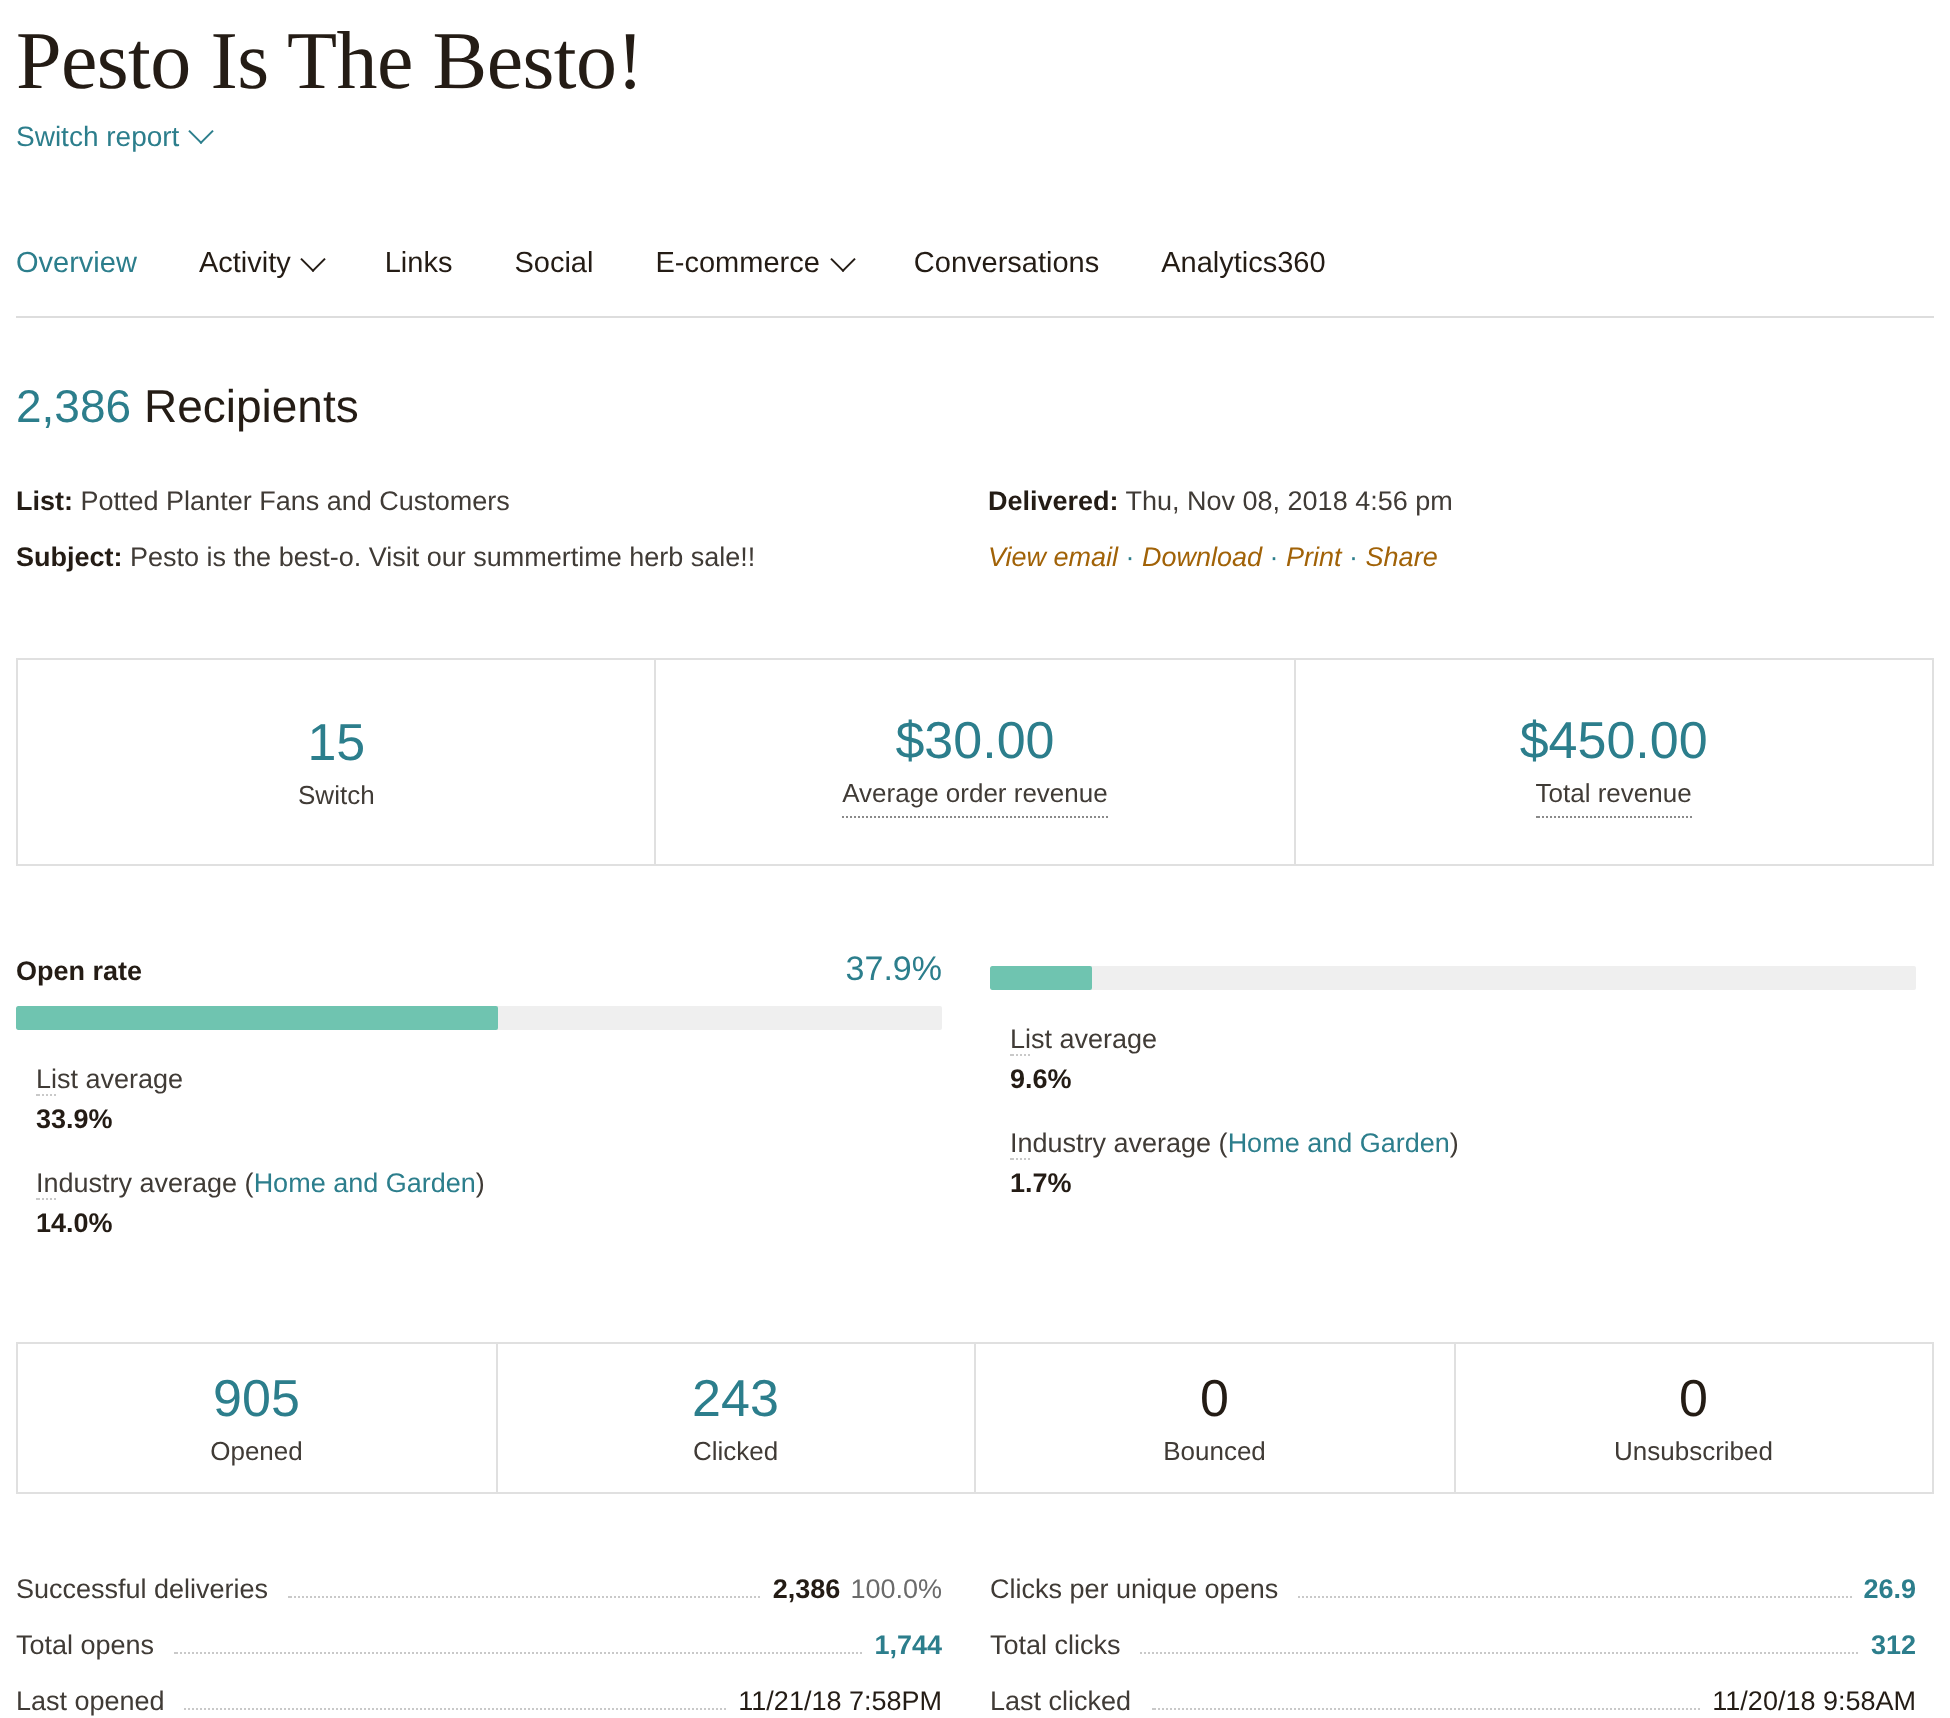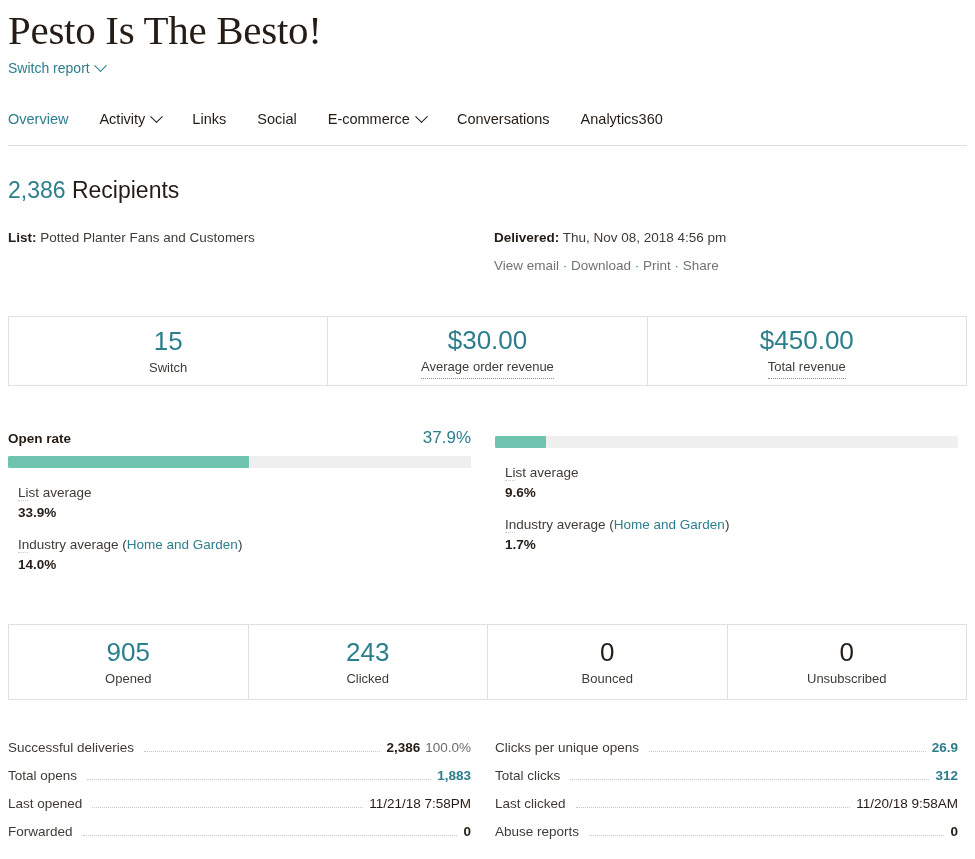--- a/index.html
+++ b/index.html
@@ -57,21 +57,21 @@
     font-size: 14.5px;
     color: #241c15;
     margin-right: 31px;
     display: inline-flex;
     align-items: center;
     gap: 7px;
     cursor: pointer;
     white-space: nowrap;
   }
   .tab.active { color: #2c7e8c; }
-  .tab:last-child { margin-right: 0; }
+  .tab:last-child { margin-right: 0; margin-top: 12px; }
 
   
   .recipients {
     margin-top: 30px;
     font-size: 23px;
     line-height: 28px;
     font-weight: 400;
     color: #241c15;
   }
   .recipients .count { color: #2c7e8c; }
@@ -82,31 +82,31 @@
   }
   .meta-col { width: 490px; }
   .meta-col.right { width: 477px; }
   .meta-line {
     font-size: 13.5px;
     line-height: 28px;
     color: #403b36;
   }
   .meta-line b { font-weight: 700; color: #241c15; }
   .meta-links { font-size: 13.5px; line-height: 28px; color: #2c7e8c; }
-  .meta-links a { color: #737373; text-decoration: none; cursor: pointer; }
+  .meta-links a { color: #a16207; text-decoration: none; cursor: pointer; font-style: italic; }
   .sep { color: #2c7e8c; }
 
   
   .card-row {
     display: flex;
     border: 1px solid #e0e0e0;
     background: #ffffff;
     margin-top: 36px;
   }
-  .card-row.ecom { height: 70px; }
+  .card-row.ecom { height: 104px; }
   .card-row.engage { margin-top: 52px; height: 76px; }
   .card {
     flex: 1;
     border-right: 1px solid #e0e0e0;
     display: flex;
     flex-direction: column;
     align-items: center;
     justify-content: center;
   }
   .card:last-child { border-right: none; }
@@ -238,20 +238,24 @@
     <span class="count">2,386</span>
     <span>Recipients</span>
   </div>
 
   <div class="meta">
     <div class="meta-col">
       <div class="meta-line">
         <b>List:</b>
         <span>Potted Planter Fans and Customers</span>
       </div>
+      <div class="meta-line">
+        <b>Subject:</b>
+        <span>Pesto is the best-o. Visit our summertime herb sale!!</span>
+      </div>
     </div>
     <div class="meta-col right">
       <div class="meta-line">
         <b>Delivered:</b>
         <span>Thu, Nov 08, 2018 4:56 pm</span>
       </div>
       <div class="meta-links" id="actions"><a>View email</a><span class="sep"> · </span><a>Download</a><span class="sep"> · </span><a>Print</a><span class="sep"> · </span><a>Share</a></div>
     </div>
   </div>
 
@@ -330,21 +334,21 @@
     <div class="stat-col" id="stats-left">
         <div class="stat-row">
           <span class="stat-label">Successful deliveries</span>
           <span class="leader"></span>
           <span class="stat-val bold">2,386</span>
           <span class="stat-suffix" style="margin-left: 5px;">100.0%</span>
         </div>
         <div class="stat-row">
           <span class="stat-label">Total opens</span>
           <span class="leader"></span>
-          <span class="stat-val teal bold">1,883</span>
+          <span class="stat-val teal bold">1,744</span>
         </div>
         <div class="stat-row">
           <span class="stat-label">Last opened</span>
           <span class="leader"></span>
           <span class="stat-val">11/21/18 7:58PM</span>
         </div>
         <div class="stat-row">
           <span class="stat-label">Forwarded</span>
           <span class="leader"></span>
           <span class="stat-val bold">0</span>

